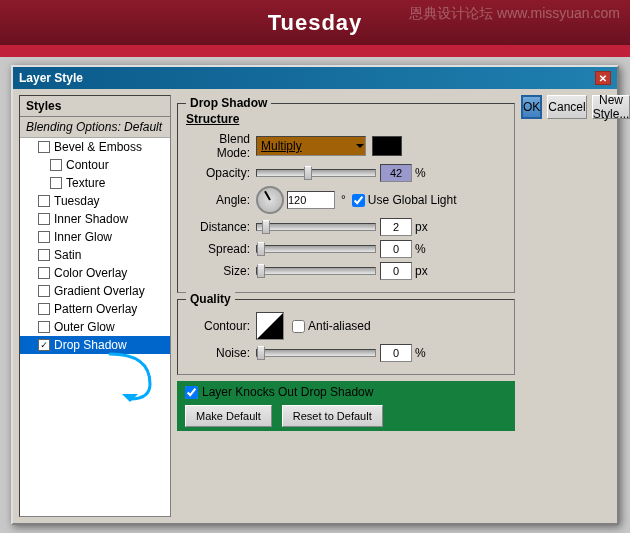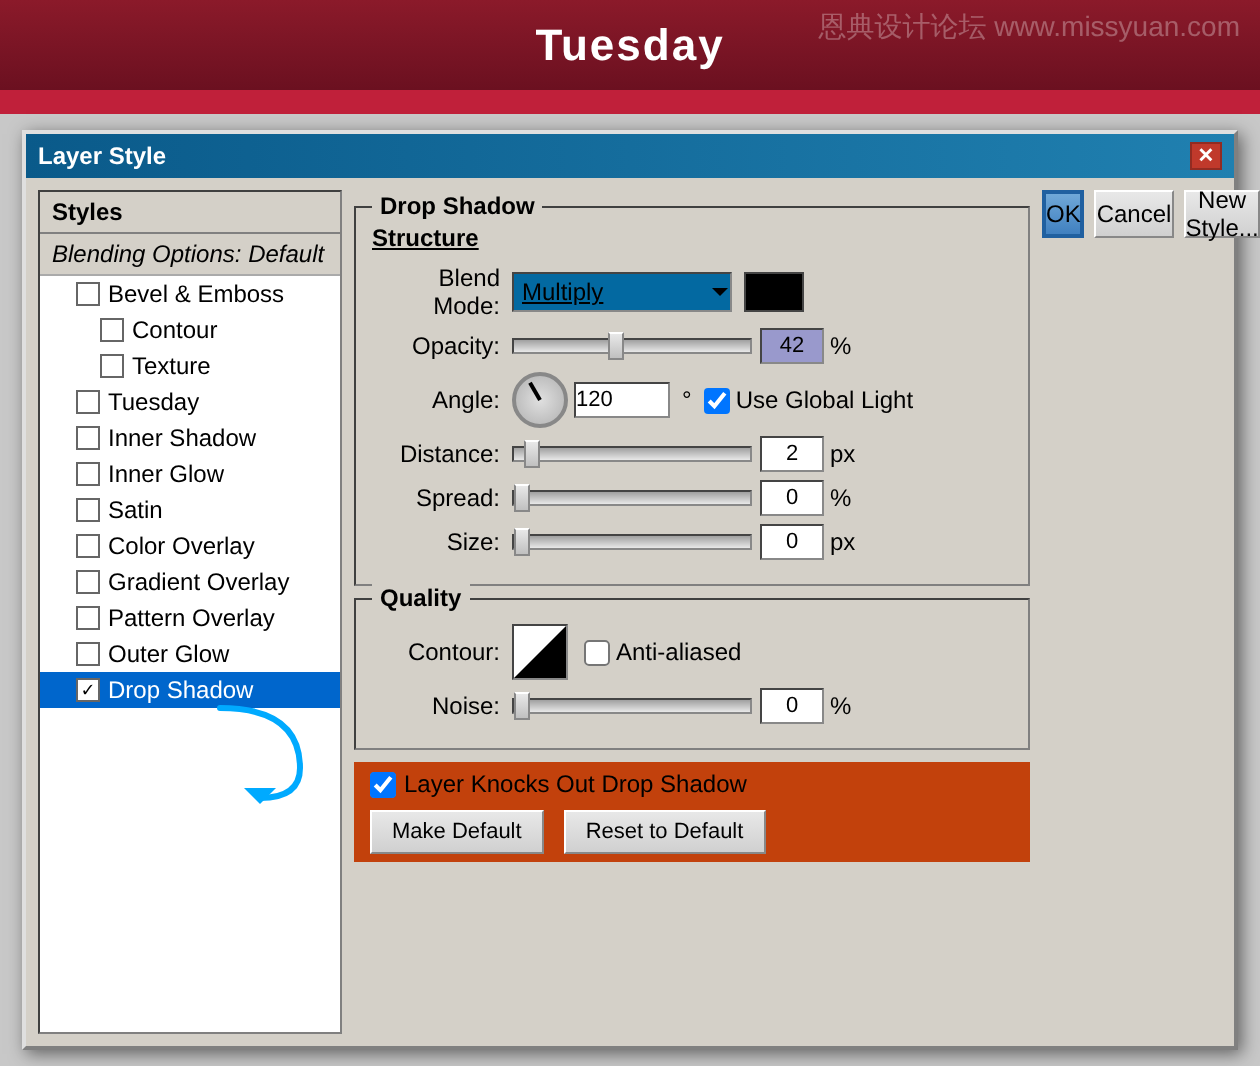--- a/index.html
+++ b/index.html
@@ -200,21 +200,21 @@
       text-align: right;
       padding-right: 6px;
       color: #000;
       flex-shrink: 0;
     }
 
     
     .blend-select {
       width: 110px;
       height: 20px;
-      background: #0369a1;
+      background: #a16207;
       border: 1px solid #888;
       border-top: 1px solid #444;
       border-left: 1px solid #444;
       padding: 1px 4px;
       font-size: 12px;
       appearance: none;
       -webkit-appearance: none;
       cursor: pointer;
       text-decoration: underline;
     }
@@ -394,21 +394,21 @@
     .preview-inner {
       width: 48px;
       height: 48px;
       background: #707070;
       box-shadow: 2px 2px 4px rgba(0,0,0,0.5);
     }
 
     
     .bottom-area {
       padding: 4px 8px;
-      background: #c2410c;
+      background: #15803d;
     }
     .layer-checkbox-row {
       display: flex;
       align-items: center;
       gap: 4px;
       margin-bottom: 6px;
     }
     .default-btns {
       display: flex;
       gap: 10px;

